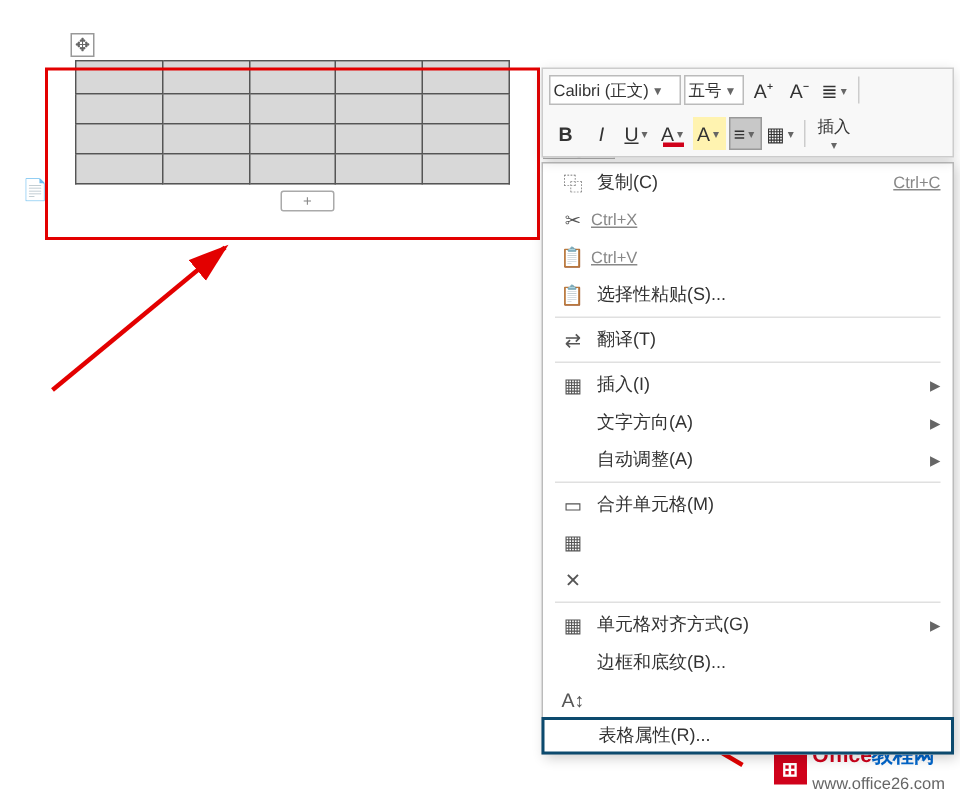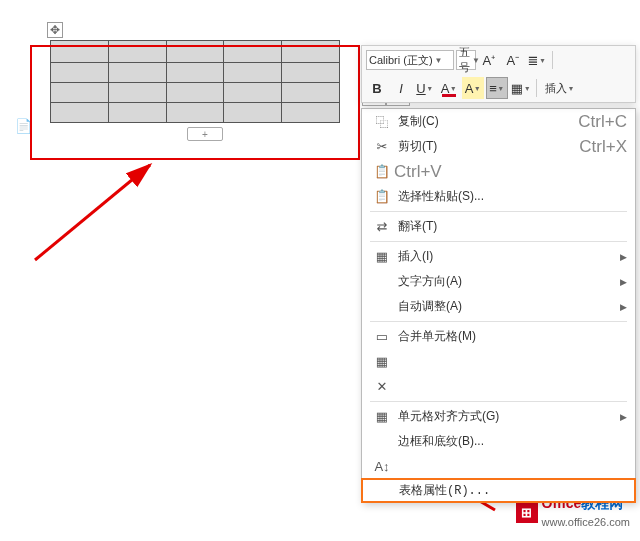--- a/index.html
+++ b/index.html
@@ -106,21 +106,21 @@
     .tb-select {
       border: 1px solid #bbb;
       background: #fff;
       height: 20px;
       font-size: 11px;
       padding: 0 2px;
       display: flex;
       align-items: center;
     }
     .tb-select.font { width: 88px; }
-    .tb-select.size { width: 20px; }
+    .tb-select.size { width: 40px; }
     .tb-chev { font-size: 8px; color: #666; padding: 0 2px; }
     .tb-btn {
       width: 22px;
       height: 22px;
       display: flex;
       align-items: center;
       justify-content: center;
       cursor: pointer;
       font-size: 13px;
       color: #333;
@@ -135,21 +135,21 @@
       left: 4px;
       right: 4px;
       height: 3px;
       background: #d0021b;
     }
     .fill-bg { background: #c8c8c8; border: 1px solid #999; }
     .insert-label {
       font-size: 11px;
       padding: 0 4px;
       display: flex;
-      flex-direction: row;
+      flex-direction: column;
       align-items: center;
     }
     
     
     .table-ctrl {
       position: absolute;
       top: 92px;
       left: 362px;
       display: flex;
       z-index: 9;
@@ -185,28 +185,27 @@
       cursor: pointer;
     }
     .menu-icon {
       width: 24px;
       color: #555;
       font-size: 13px;
       display: flex;
       justify-content: center;
     }
     .menu-label { flex: 1; padding-left: 4px; }
-    .menu-shortcut { color: #888; font-size: 17px; }
+    .menu-shortcut { color: #888; font-size: 11px; text-decoration: underline; }
     .menu-arrow { color: #666; font-size: 9px; padding-left: 4px; }
     .menu-sep { height: 1px; background: #e0e0e0; margin: 2px 8px; }
     .menu-item.indented .menu-icon { visibility: hidden; }
     .highlight-item {
-      border: 2px solid #f97316;
+      border: 2px solid #0c4a6e;
       margin: -1px;
-      font-family: Liberation Mono, monospace;
     }
     
     
     .arrow2 {
       position: absolute;
       top: 455px;
       left: 400px;
       width: 100px;
       height: 60px;
       pointer-events: none;
@@ -343,21 +342,20 @@
 </div>
 
 <div class="context-menu" id="ctx-menu">
     <div class="menu-item">
       <span class="menu-icon">⿻</span>
       <span class="menu-label">复制(C)</span>
       <span class="menu-shortcut">Ctrl+C</span>
     </div>
     <div class="menu-item">
       <span class="menu-icon">✂</span>
-      <span class="menu-label">剪切(T)</span>
       <span class="menu-shortcut">Ctrl+X</span>
     </div>
     <div class="menu-item">
       <span class="menu-icon">📋</span>
       <span class="menu-shortcut">Ctrl+V</span>
     </div>
     <div class="menu-item">
       <span class="menu-icon">📋</span>
       <span class="menu-label">选择性粘贴(S)...</span>
     </div>

